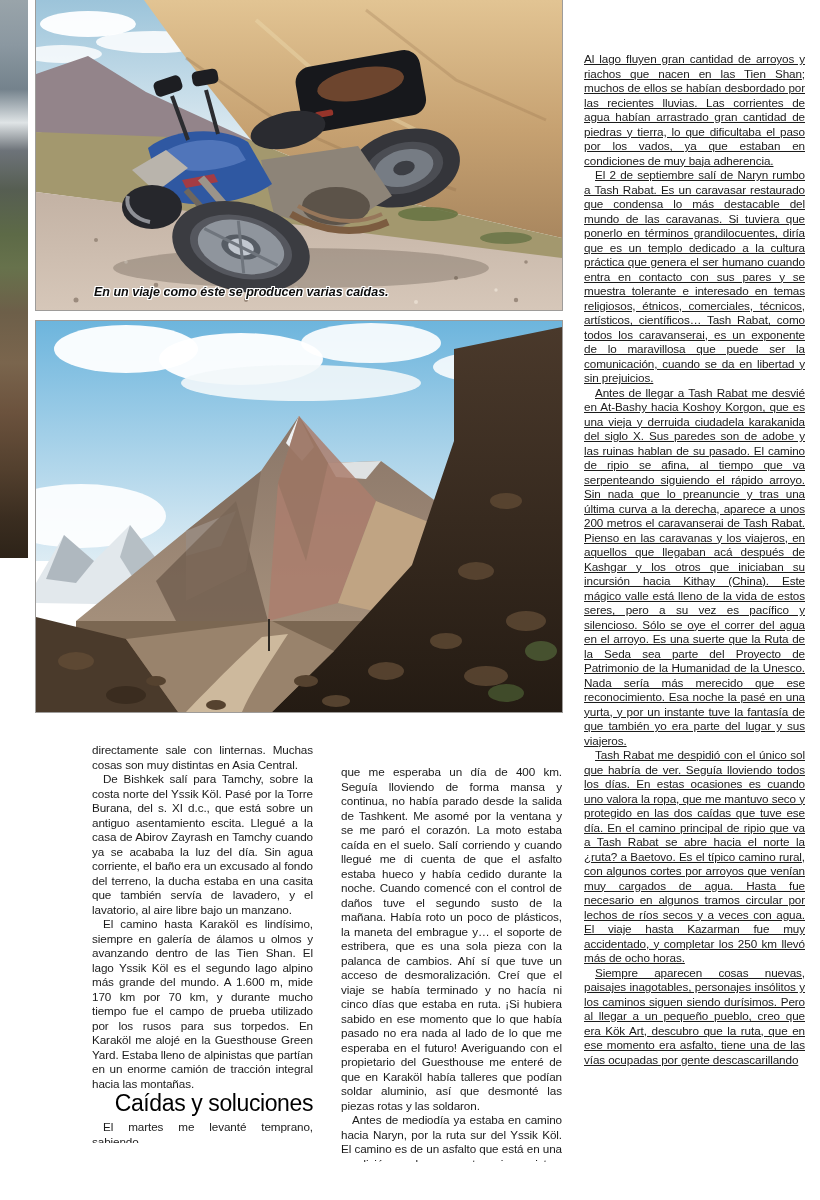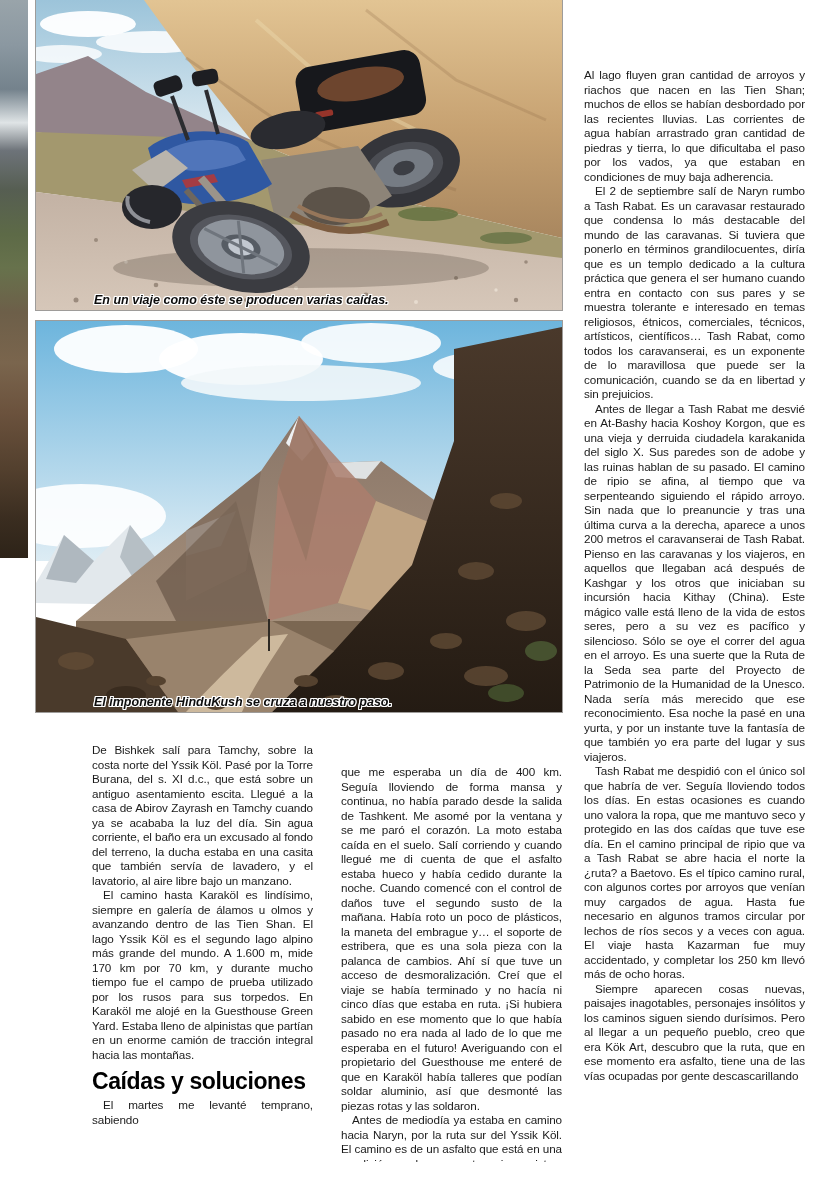--- a/index.html
+++ b/index.html
@@ -14,41 +14,41 @@
     background:linear-gradient(180deg,
       #99a4aa 0%, #8b98a1 8%, #74828c 16%, #dfe4e6 22%, #6d7379 27%,
       #565e52 34%, #5d6a47 42%, #67724c 48%, #6d5f49 56%, #7a654d 65%,
       #6b523d 74%, #53402e 84%, #3a2d20 93%, #2d2318 100%);
   }
   .photo { position:absolute; margin:0; box-shadow:0 0 0 1px rgba(40,35,30,.45); }
   .p1 { left:36px; top:0;    width:526px; height:310px; }
   .p2 { left:36px; top:321px; width:526px; height:391px; }
   .photo svg { display:block; width:100%; height:100%; }
   .cap {
-    position:absolute; left:58px; bottom:3px; white-space:nowrap;
+    position:absolute; left:58px; bottom:11px; white-space:nowrap;
     font-size:12.5px; font-weight:bold; font-style:italic; color:#0d0d0d;
     text-shadow:-1px -1px 0 #fff, 1px -1px 0 #fff, -1px 1px 0 #fff,
                  1px 1px 0 #fff, 0 -1px 0 #fff, 0 1px 0 #fff,
                 -1px 0 0 #fff, 1px 0 0 #fff;
     text-align:right;
   }
   .col {
     position:absolute; width:221px; color:#1b1b1b;
     font-size:11.7px; line-height:14.5px; text-align:justify;
     letter-spacing:-0.1px; hyphens:auto; -webkit-hyphens:auto;
     overflow:hidden;
   }
   .col p { margin:0; text-indent:11px; }
   [data-cont] p:first-child { text-indent:0; }
   .c1 { left:92px;  top:743px; height:400px; }
   .c2 { left:341px; top:765px; height:397px; }
-  .c3 { left:584px; top:68px;  height:1066px; }
+  .c3 { left:584px; top:52px;  height:1066px;text-decoration:underline; }
   .head {
-    font-size:23px; line-height:25px; font-weight:bold; color:#000;
-    letter-spacing:-0.4px; margin:7px 0 4px 0; text-indent:0; text-align:left;
+    font-size:23px; line-height:25px; font-weight:normal; color:#000;
+    letter-spacing:-0.4px; margin:0 0 4px 0; text-indent:0; text-align:right;
   }
   .pageno {
     position:absolute; right:8px; top:1204px; font-size:21px;
     color:#1b1b1b; letter-spacing:0;
   }
 </style>
 </head>
 <body>
 
 <div class="sheet">
@@ -211,25 +211,25 @@
       <path d="M90,318 L236,300 L298,330 L236,391 L142,391 Z" fill="#99836c"></path>
       <path d="M150,391 C182,358 202,338 226,316 L252,313 C232,344 216,368 206,391 Z" fill="#cdb99d"></path>
       <line x1="233" y1="298" x2="233" y2="330" stroke="#2e2a24" stroke-width="2"></line>
       <g fill="#55422f">
         <ellipse cx="120" cy="360" rx="10" ry="5"></ellipse>
           <ellipse cx="270" cy="360" rx="12" ry="6"></ellipse>
         <ellipse cx="300" cy="380" rx="14" ry="6"></ellipse>
           <ellipse cx="180" cy="384" rx="10" ry="5"></ellipse>
       </g>
     </svg>
-    <figcaption class="cap">El imponente HinduKush se cruza a nuestro paso.</figcaption>
   </figure>
 
   <div class="col c1">
     <div data-cont="true">
+        <p>directamente sale con linternas. Muchas cosas son muy distintas en Asia Central.</p>
         <p>De Bishkek salí para Tamchy, sobre la costa norte del Yssik Köl. Pasé por la Torre Burana, del s. XI d.c., que está sobre un antiguo asentamiento escita. Llegué a la casa de Abirov Zayrash en Tamchy cuando ya se acababa la luz del día. Sin agua corriente, el baño era un excusado al fondo del terreno, la ducha estaba en una casita que también servía de lavadero, y el lavatorio, al aire libre bajo un manzano.</p>
         <p>El camino hasta Karaköl es lindísimo, siempre en galería de álamos u olmos y avanzando dentro de las Tien Shan. El lago Yssik Köl es el segundo lago alpino más grande del mundo. A 1.600 m, mide 170 km por 70 km, y durante mucho tiempo fue el campo de prueba utilizado por los rusos para sus torpedos. En Karaköl me alojé en la Guesthouse Green Yard. Estaba lleno de alpinistas que partían en un enorme camión de tracción integral hacia las montañas.</p>
       </div>
     <h2 class="head">Caídas y soluciones</h2>
     <div>
         <p>El martes me levanté temprano, sabiendo</p>
       </div>
   </div>
 
   <div class="col c2" data-cont="true">

